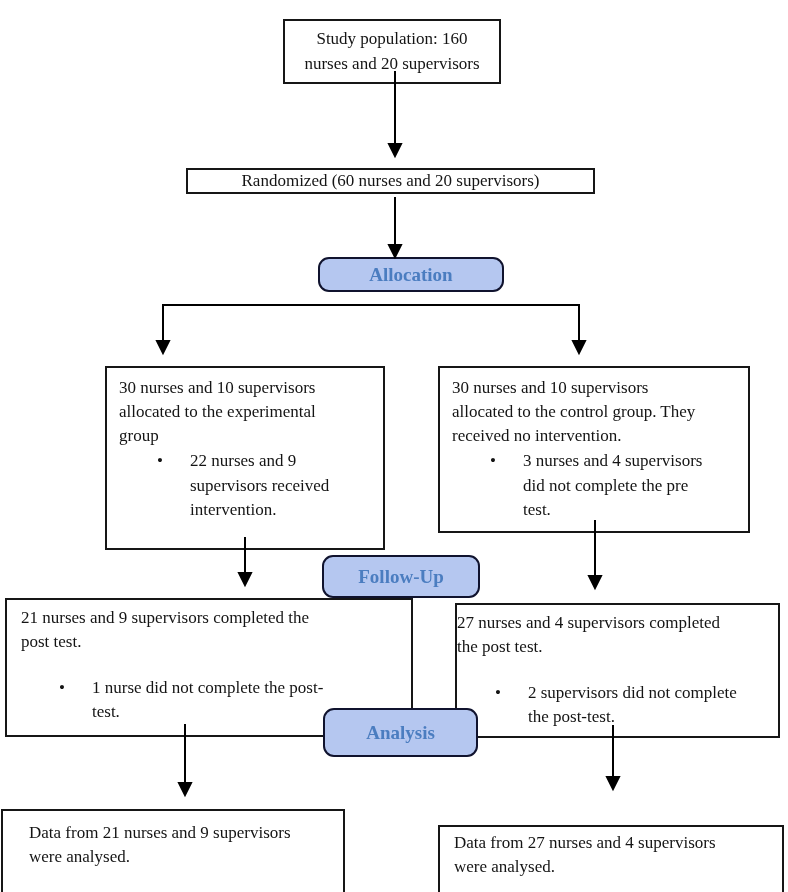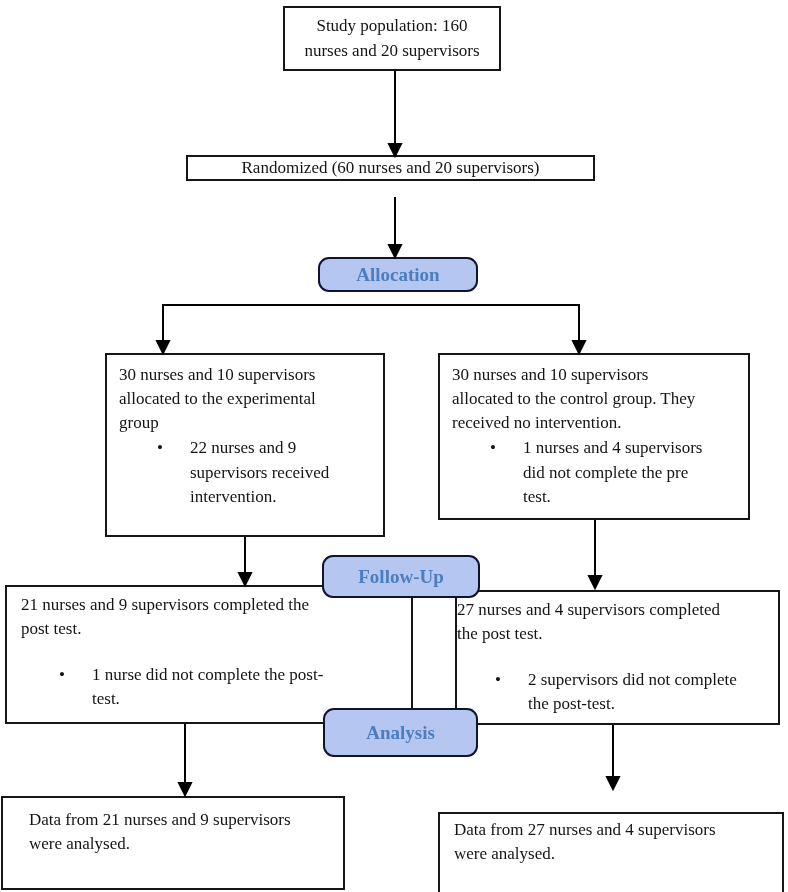--- a/index.html
+++ b/index.html
@@ -1,21 +1,21 @@
 <!DOCTYPE html>
 <html><head>
 <meta charset="utf-8">
 <style>
   html, body { margin:0; padding:0; background:#ffffff; }
   body { font-family:"Liberation Serif","DejaVu Serif",serif; color:#141414; }
   #canvas { position:relative; width:788px; height:892px; background:#ffffff; overflow:hidden; }
 
   
   .wbox { position:absolute; background:#ffffff; border:2px solid #161616; box-sizing:border-box;
-          font-size:17px; line-height:1.42; z-index:1; }
+          font-size:17px; line-height:1.42; z-index:1;margin-top:13px; }
   .centered { display:flex; align-items:center; justify-content:center; text-align:center; }
   .wtext { white-space:pre-line; }
 
   
   .bullet-row { display:flex; margin-left:38px; }
   .bullet-glyph { width:33px; flex:none; }
 
   
   .stage { position:absolute; z-index:3; background:#b5c7f0; border:2.5px solid #10132e;
            border-radius:11px; display:flex; align-items:center; justify-content:center;
@@ -31,21 +31,21 @@
   #box-alloc-right { left:438px; top:353px; width:312px; height:167px; padding:8px 12px; }
   #box-fu-left     { left:5px;   top:585px; width:408px; height:139px; padding:6px 14px; }
   #box-fu-right    { left:455px; top:590px; width:325px; height:135px; padding:6px 0; }
   #box-data-left   { left:1px;   top:796px; width:344px; height:94px;  padding:10px 26px; }
   #box-data-right  { left:438px; top:812px; width:346px; height:98px;  padding:4px 14px; }
 
   #box-fu-left .bullet-row, #box-fu-right .bullet-row { margin-top:22px; }
   #box-alloc-left .bullet-row, #box-alloc-right .bullet-row { margin-top:1px; }
 
   
-  #stage-allocation { left:318px; top:257px; width:160px; height:35px; }
+  #stage-allocation { left:318px; top:257px; width:186px; height:35px; }
   #stage-followup   { left:322px; top:555px; width:158px; height:43px; }
   #stage-analysis   { left:323px; top:708px; width:155px; height:49px; }
 </style>
 </head>
 <body>
 
 <div id="canvas">
 
   <div class="wbox centered" id="box-study">
     <span class="wtext">Study population: 160
@@ -67,21 +67,21 @@
 intervention.</span>
     </div>
   </div>
 
   <div class="wbox" id="box-alloc-right">
     <div class="wtext">30 nurses and 10 supervisors
 allocated to the control group. They
 received no intervention.</div>
     <div class="bullet-row">
       <span class="bullet-glyph">•</span>
-      <span class="wtext">1 nurses and 4 supervisors
+      <span class="wtext">3 nurses and 4 supervisors
 did not complete the pre
 test.</span>
     </div>
   </div>
 
   <div class="wbox" id="box-fu-left">
     <div class="wtext">21 nurses and 9 supervisors completed the
 post test.</div>
     <div class="bullet-row">
       <span class="bullet-glyph">•</span>

